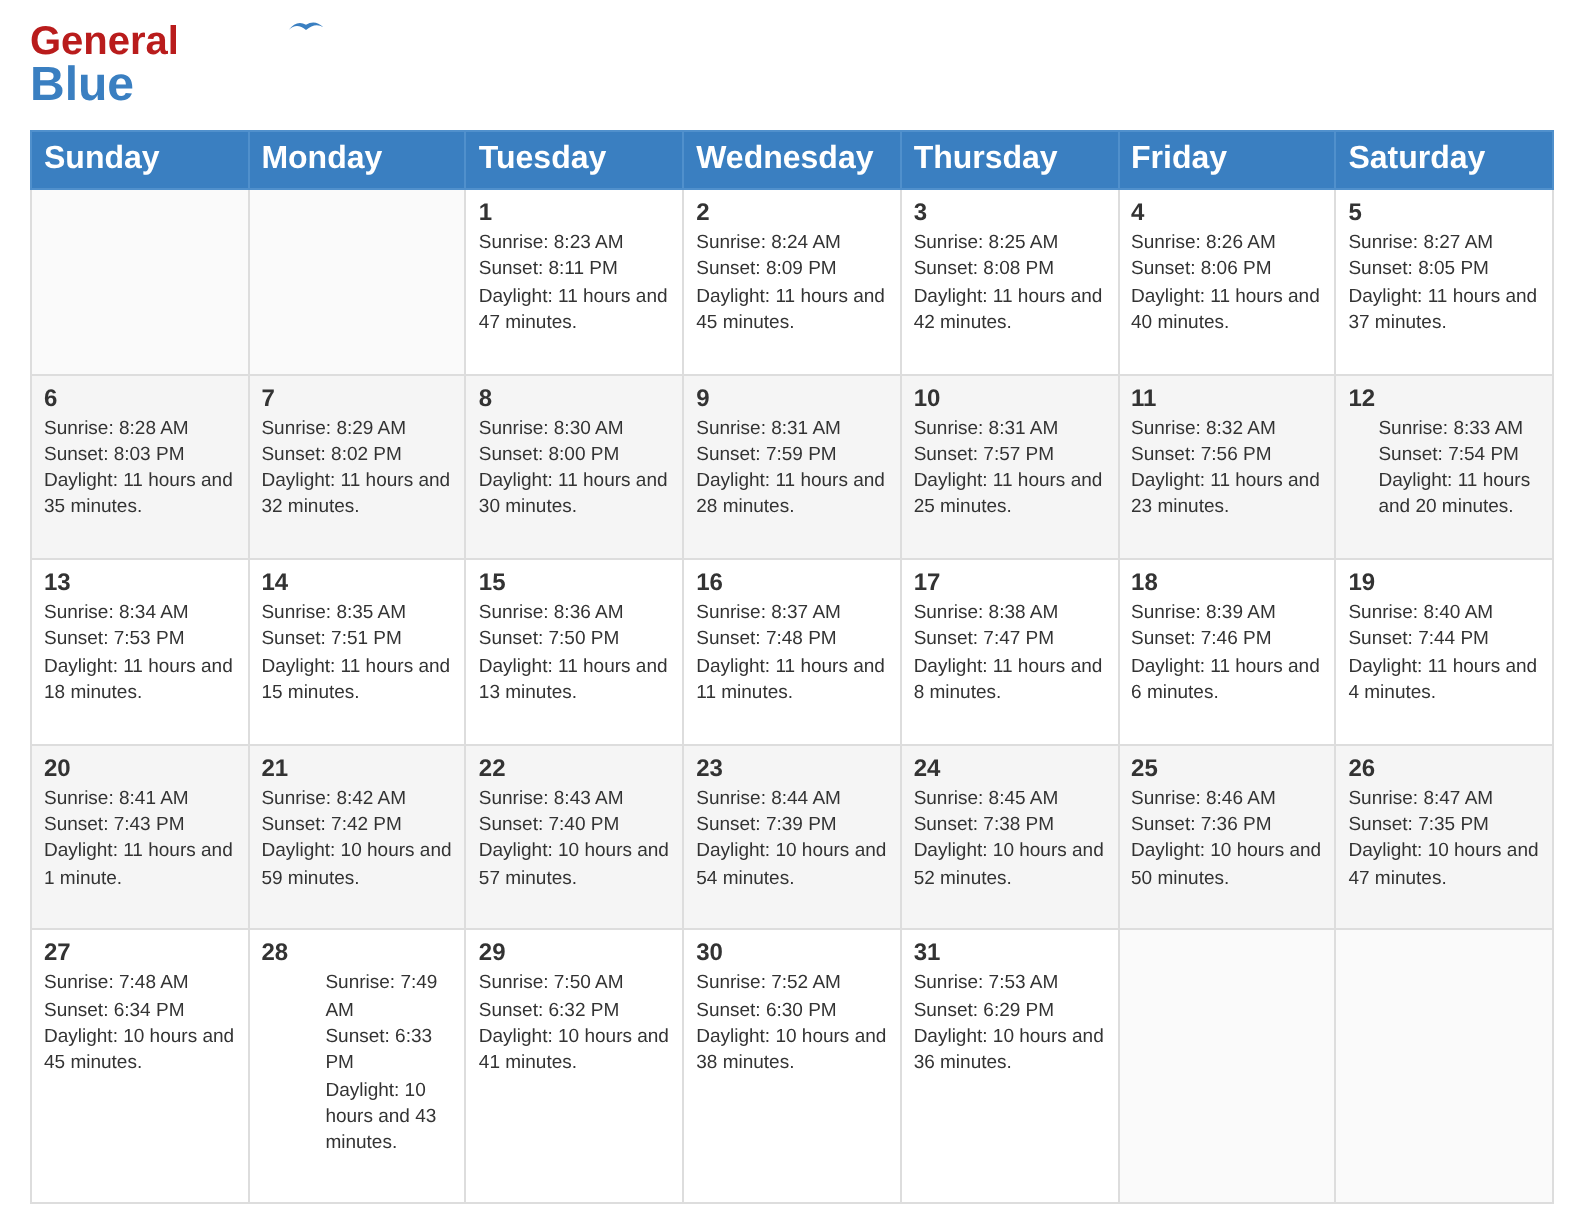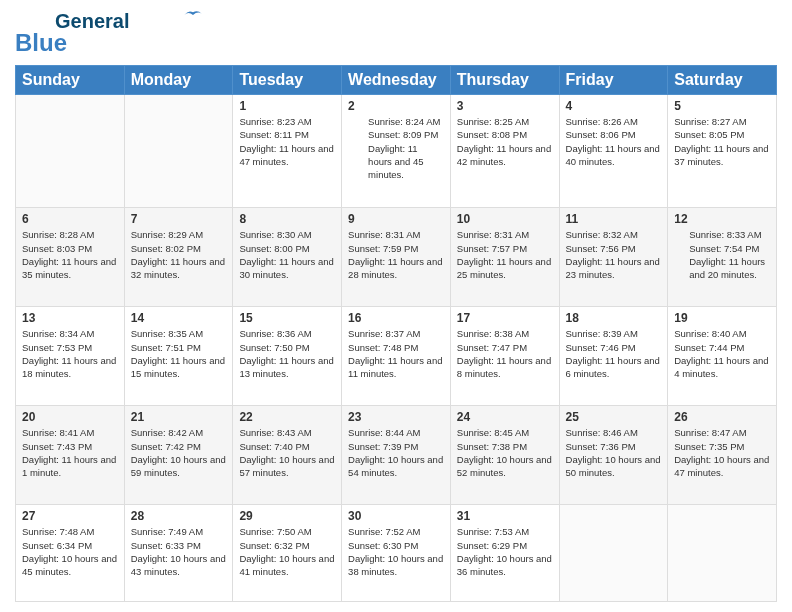--- a/index.html
+++ b/index.html
@@ -92,21 +92,21 @@
       height: 70px;
     }
   </style>
 </head>
 <body>
 
 <div class="page">
   <div class="header">
     <div class="logo">
       <div style="display:flex; align-items:center; gap:2px;">
-        <span style="font-size:20px; font-weight:bold; color:#0c4a6e;margin-left:40px;">General</span>
+        <span style="font-size:20px; font-weight:bold; color:#b91c1c;">General</span>
         <svg class="logo-bird" viewBox="0 0 30 20" width="28" height="18">
           <path d="M2,10 Q8,2 15,6 Q22,2 28,8 Q22,4 15,10 Q8,4 2,10Z" fill="#3a7fc1"></path>
         </svg>
       </div>
       <span style="font-size:24px; font-weight:bold; color:#3a7fc1; margin-top:-4px;">Blue</span>
     </div>
     <div class="title-section">
       <div class="main-title"></div>
       <div class="subtitle"></div>
     </div>
@@ -129,21 +129,21 @@
           <td class="empty"></td>
           <td class="empty"></td>
           <td>
             <span class="day-number">1</span>
             <div class="day-info" style="white-space: pre-line;">Sunrise: 8:23 AM
 Sunset: 8:11 PM
 Daylight: 11 hours and 47 minutes.</div>
           </td>
           <td>
             <span class="day-number">2</span>
-            <div class="day-info" style="white-space: pre-line; margin-left: 20px;">Sunrise: 8:24 AM
+            <div class="day-info" style="white-space: pre-line;">Sunrise: 8:24 AM
 Sunset: 8:09 PM
 Daylight: 11 hours and 45 minutes.</div>
           </td>
           <td>
             <span class="day-number">3</span>
             <div class="day-info" style="white-space: pre-line;">Sunrise: 8:25 AM
 Sunset: 8:08 PM
 Daylight: 11 hours and 42 minutes.</div>
           </td>
           <td>
@@ -293,21 +293,21 @@
         </tr>
         <tr class="last-row">
           <td>
             <span class="day-number">27</span>
             <div class="day-info" style="white-space: pre-line;">Sunrise: 7:48 AM
 Sunset: 6:34 PM
 Daylight: 10 hours and 45 minutes.</div>
           </td>
           <td>
             <span class="day-number">28</span>
-            <div class="day-info" style="white-space: pre-line;">Sunrise: 7:49 AM
+            <div class="day-info" style="white-space: pre-line; margin-left: 32px;">Sunrise: 7:49 AM
 Sunset: 6:33 PM
 Daylight: 10 hours and 43 minutes.</div>
           </td>
           <td>
             <span class="day-number">29</span>
             <div class="day-info" style="white-space: pre-line;">Sunrise: 7:50 AM
 Sunset: 6:32 PM
 Daylight: 10 hours and 41 minutes.</div>
           </td>
           <td>

